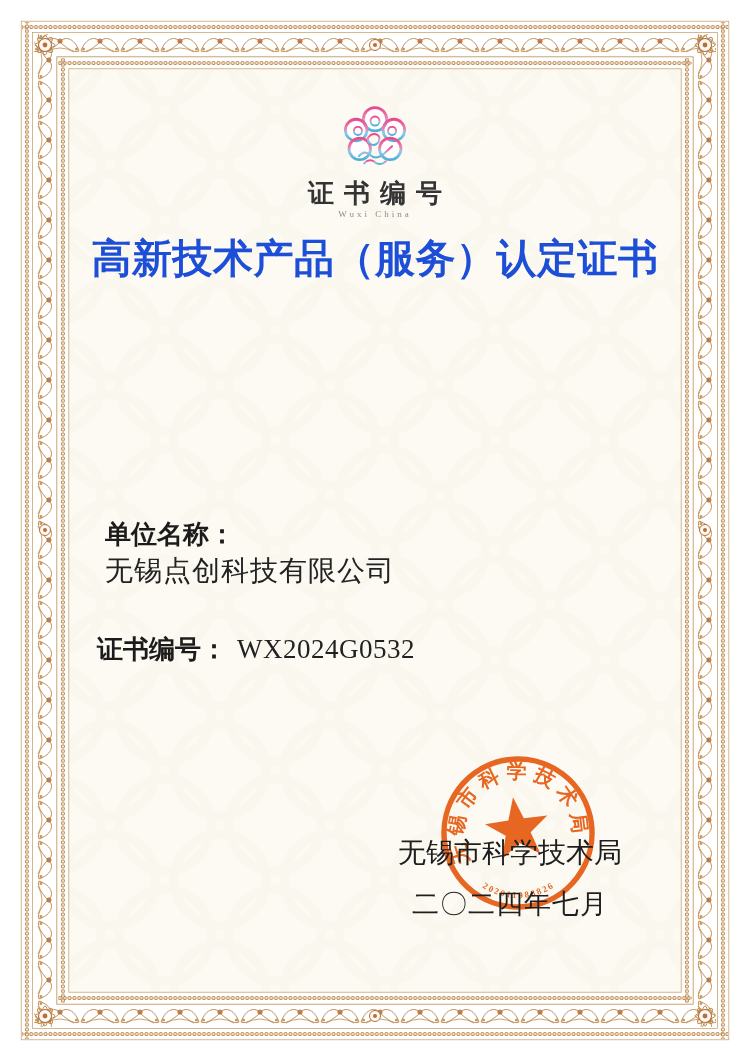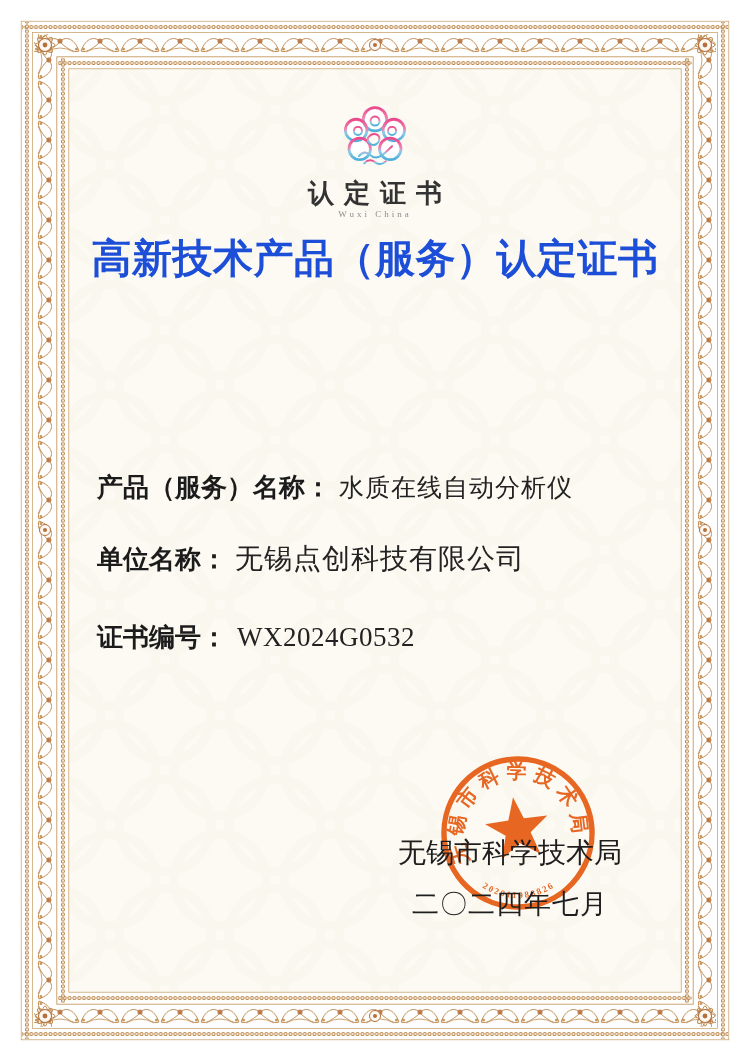--- a/index.html
+++ b/index.html
@@ -24,21 +24,21 @@
   
   .cert-title{
     left:0;top:231px;width:750px;text-align:center;
     font-size:40px;font-weight:bold;color:#1d4ed8;letter-spacing:0.5px;
     font-family:"Liberation Serif", serif;
   }
   
   .fields{left:97px;top:470px;width:560px;}
   .field-row{display:flex;align-items:baseline;margin-bottom:0;}
   .field-row.r1{margin-top:0;}
-  .field-row.r2{margin-top:35px;}
+  .field-row.r2{margin-top:47px;flex-direction:column;}
   .field-row.r3{margin-top:42px;}
   .field-label{
     font-family:"Liberation Sans", sans-serif;font-weight:bold;
     font-size:26px;color:#1b1b1b;white-space:nowrap;
   }
   .field-value{
     font-family:"Liberation Serif", serif;font-size:25px;color:#222;
     margin-left:8px;white-space:nowrap;letter-spacing:1px;
   }
   .field-value.company{font-size:28px;font-family:Liberation Mono, monospace;}
@@ -246,31 +246,27 @@
       </g>
       <g fill="none" stroke="url(#cg)" stroke-width="2.2" stroke-linecap="round">
         <circle cx="50" cy="19" r="5"></circle>
           <circle cx="31" cy="30" r="4.5"></circle>
           <circle cx="69" cy="30" r="4.5"></circle>
         <path d="M42,38 C48,30 58,34 54,42 C50,48 42,46 42,38"></path>
         <path d="M32,58 q6,-7 13,-1 q6,5 13,0 q6,-5 11,-10"></path>
         <path d="M38,66 q6,-6 12,-1 q6,4 12,-1"></path>
       </g>
     </svg>
-    <div class="logo-cn">认定证书</div>
+    <div class="logo-cn">证书编号</div>
     <div class="logo-en">Wuxi China</div>
   </div>
 
   <div class="abs cert-title">高新技术产品（服务）认定证书</div>
 
   <div class="abs fields">
-    <div class="field-row r1">
-      <span class="field-label">产品（服务）名称：</span>
-      <span class="field-value">水质在线自动分析仪</span>
-    </div>
     <div class="field-row r2">
       <span class="field-label">单位名称：</span>
       <span class="field-value company">无锡点创科技有限公司</span>
     </div>
     <div class="field-row r3">
       <span class="field-label">证书编号：</span>
       <span class="field-value certno">WX2024G0532</span>
     </div>
   </div>
 

